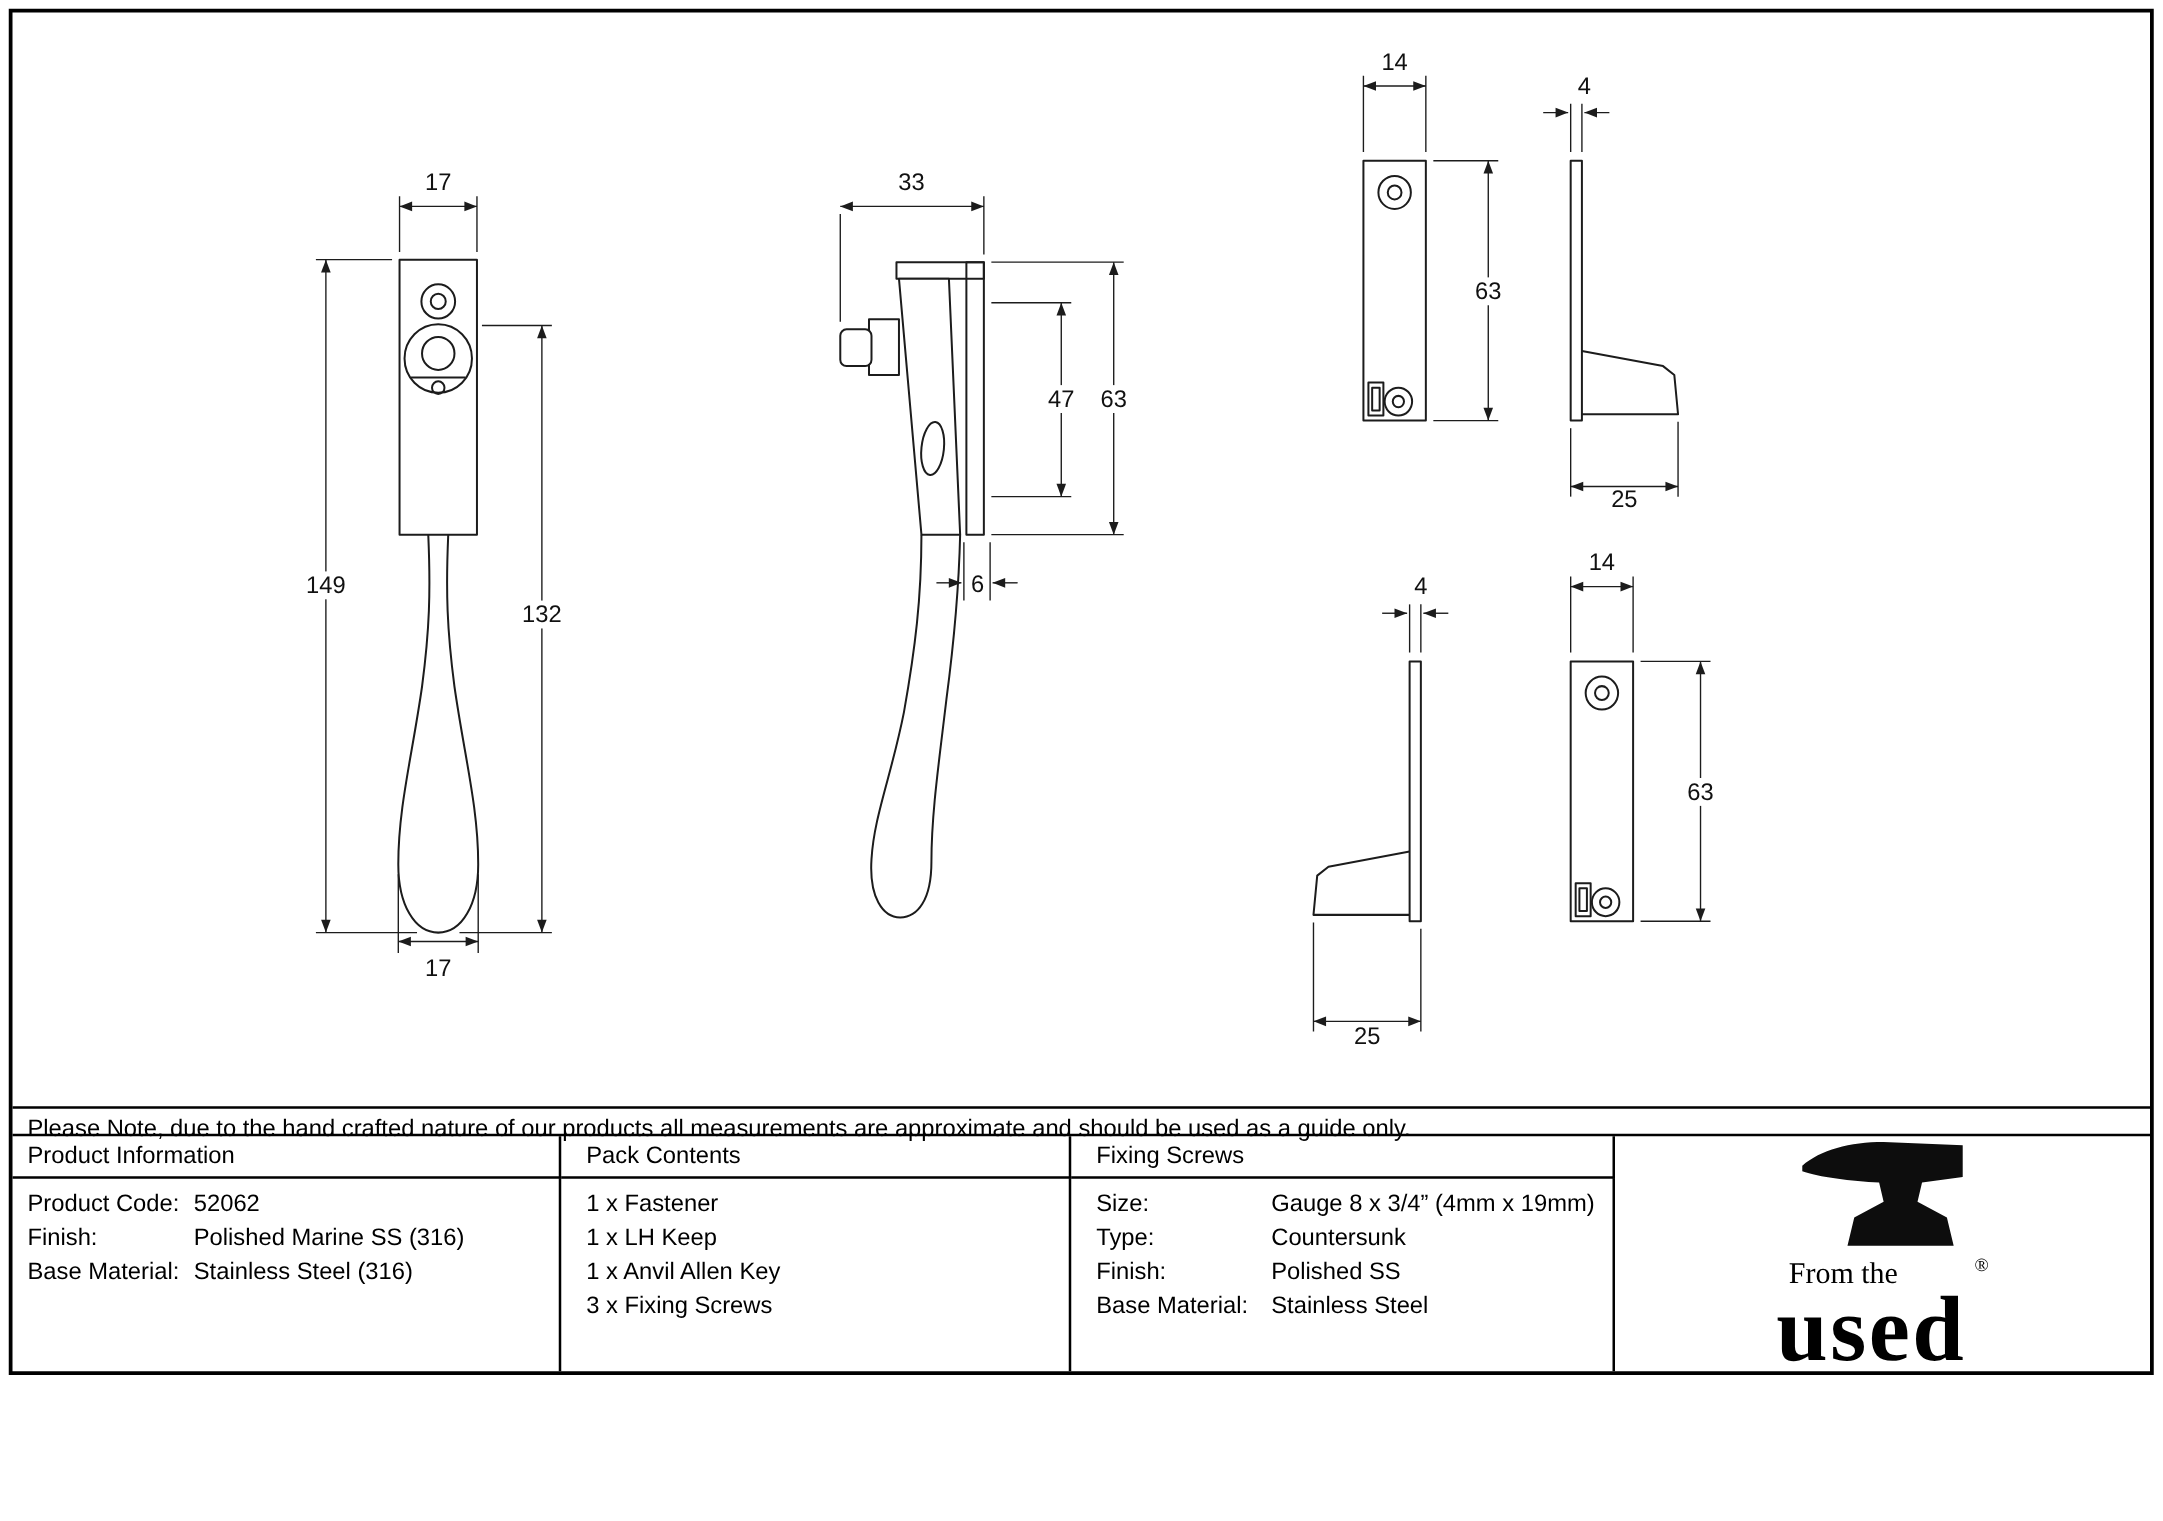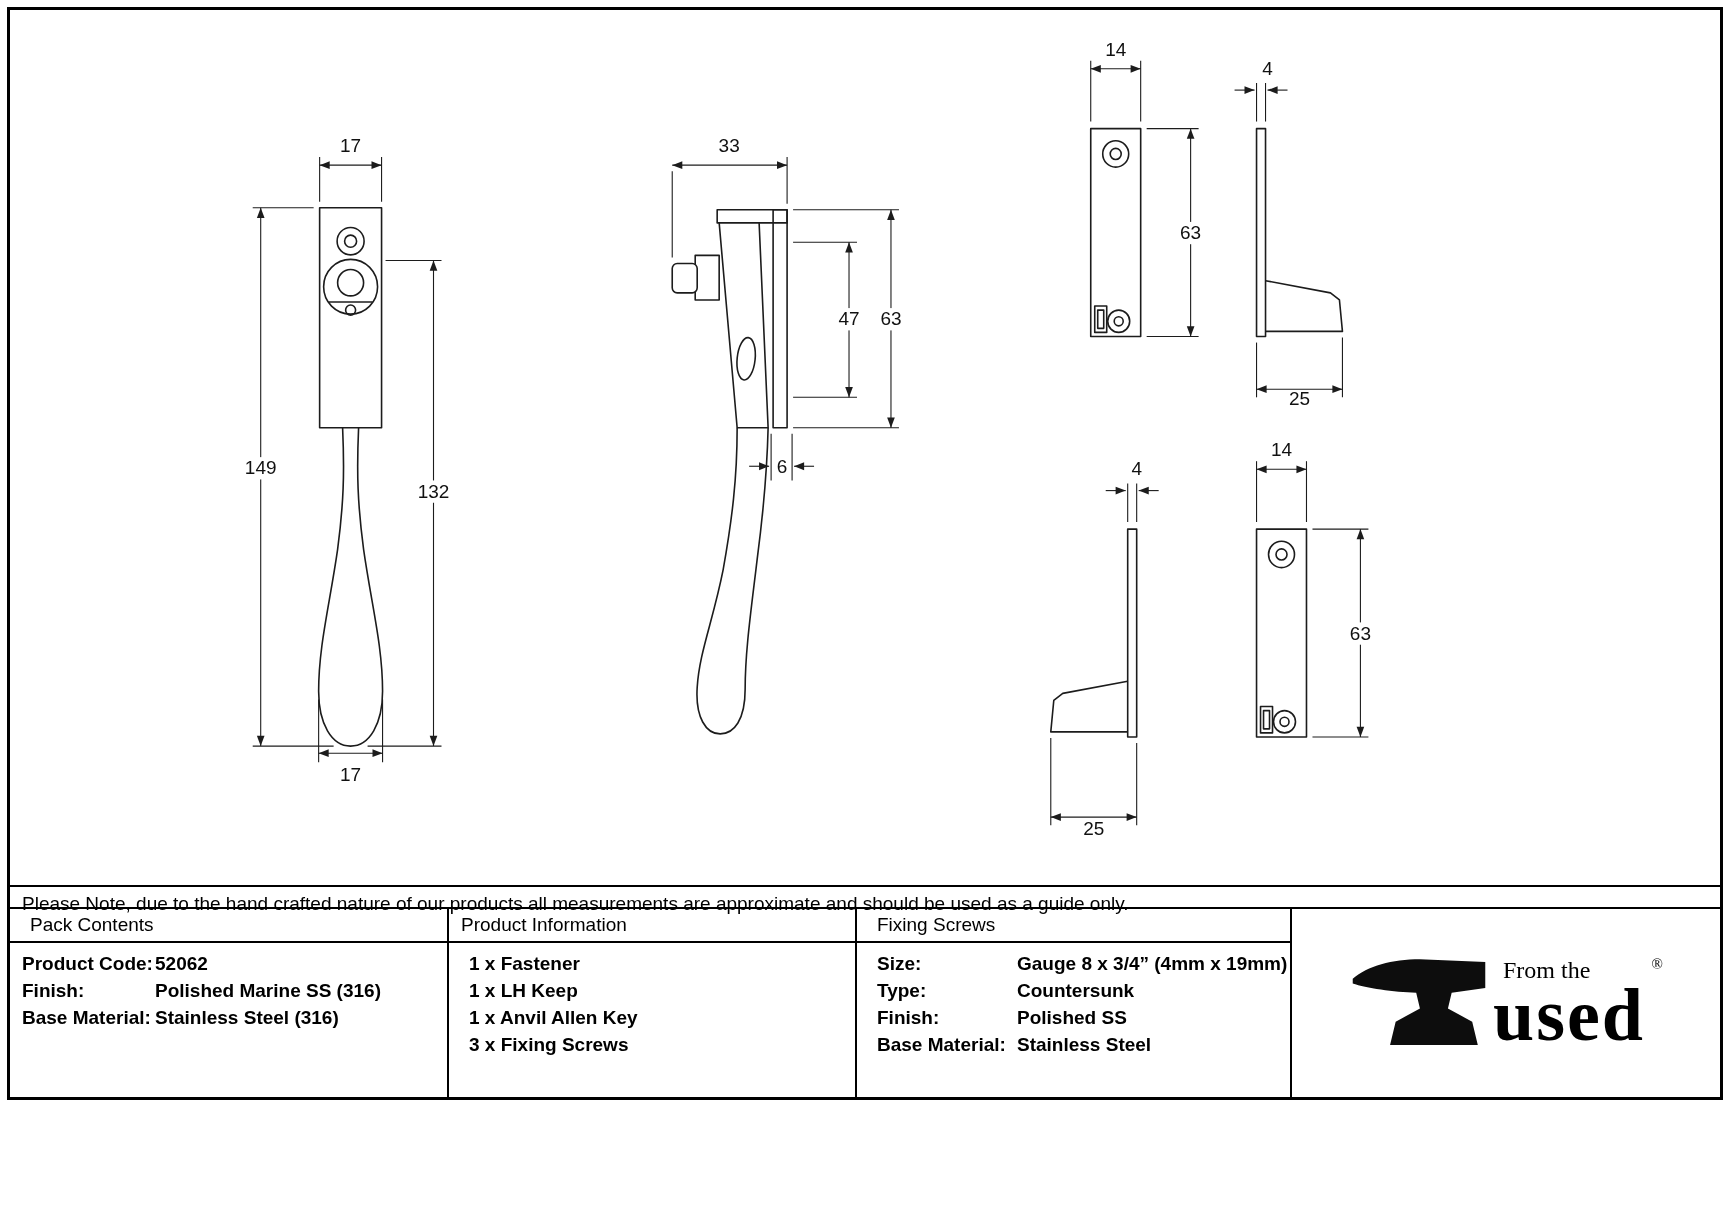--- a/index.html
+++ b/index.html
@@ -4,27 +4,27 @@
 <style>
   * { margin:0; padding:0; box-sizing:border-box; }
   html,body { background:#fff; width:1730px; height:1217px; font-family:"Liberation Sans", sans-serif; color:#000; }
   .sheet { position:absolute; left:7px; top:7px; width:1716px; height:1093px; border:3px solid #000; display:flex; flex-direction:column; background:#fff; }
   .drawing-area { flex:1; position:relative; overflow:hidden; }
   .drawing-area svg.tech { width:100%; height:100%; display:block; }
   .note-row { border-top:2px solid #000; height:22px; font-size:19px; padding:6px 0 0 12px; white-space:nowrap; }
   .info-grid { display:grid; grid-template-columns:439px 408px 435px 1fr; grid-template-rows:34px 1fr; border-top:2px solid #000; height:190px; }
   .hcell { border-right:2px solid #000; border-bottom:2px solid #000; font-size:19px; padding:5px 0 0 12px; white-space:nowrap; }
   .hcell.pad20 { padding-left:20px; }
-  .bcell { border-right:2px solid #000; font-size:19px; padding:7px 0 0 12px; line-height:27px;font-weight:bold; }
+  .bcell { border-right:2px solid #000; font-size:19px; padding:7px 0 0 12px; line-height:27px; }
   .bcell.pad20 { padding-left:20px; }
   .kv { display:flex; }
   .kv .k { flex:0 0 133px; }
   .kv.screws .k { flex:0 0 140px; }
   .kv .v { flex:1; }
-  .logo-cell { grid-column:4; grid-row:1 / span 2; display:flex; align-items:center; justify-content:center; gap:4px; }
+  .logo-cell { grid-column:4; grid-row:1 / span 2; display:flex; align-items:center; justify-content:center; gap:4px;flex-direction:column; }
   .logo-text { position:relative; font-family:"Liberation Serif", serif; padding-right:18px; }
   .logo-tagline { font-size:24px; margin-left:10px; line-height:24px; }
   .logo-name { font-size:74px; font-weight:bold; line-height:66px; letter-spacing:2px; }
   .logo-reg { position:absolute; top:-2px; right:0; font-size:15px; }
   .oline { fill:none; stroke:#1c1c1c; stroke-width:1.6; stroke-linejoin:round; }
   .ofill { fill:#fff; stroke:#1c1c1c; stroke-width:1.6; stroke-linejoin:round; }
   .dline { fill:none; stroke:#1c1c1c; stroke-width:1.1; }
   .dtext { font:19px "Liberation Sans", sans-serif; fill:#111; text-anchor:middle; }
   .dbg { fill:#fff; }
 </style>
@@ -200,22 +200,22 @@
       </g>
     </svg>
   </div>
 
   <div class="note-row">
     <span>Please Note, due to the hand crafted nature of our products all measurements are approximate and should be used as a guide only.</span>
   </div>
 
   <div class="info-grid">
 
+    <div class="hcell">Product Information</div>
     <div class="hcell pad20">Pack Contents</div>
-    <div class="hcell">Product Information</div>
     <div class="hcell pad20">Fixing Screws</div>
 
     <div class="logo-cell">
       <svg width="140" height="98" viewBox="0 0 150 104">
         <path d="M4,26 C20,12 46,5 76,5 L146,8 L146,36 L110,41 L106,58 L132,72 L138,97 L44,97 L50,72 L76,58 L72,41 C48,40 18,36 4,31 Z" fill="#0d0d0d"></path>
       </svg>
       <div class="logo-text">
         <div class="logo-tagline">From the</div>
         <div class="logo-name">used</div>
         <span class="logo-reg">®</span>

